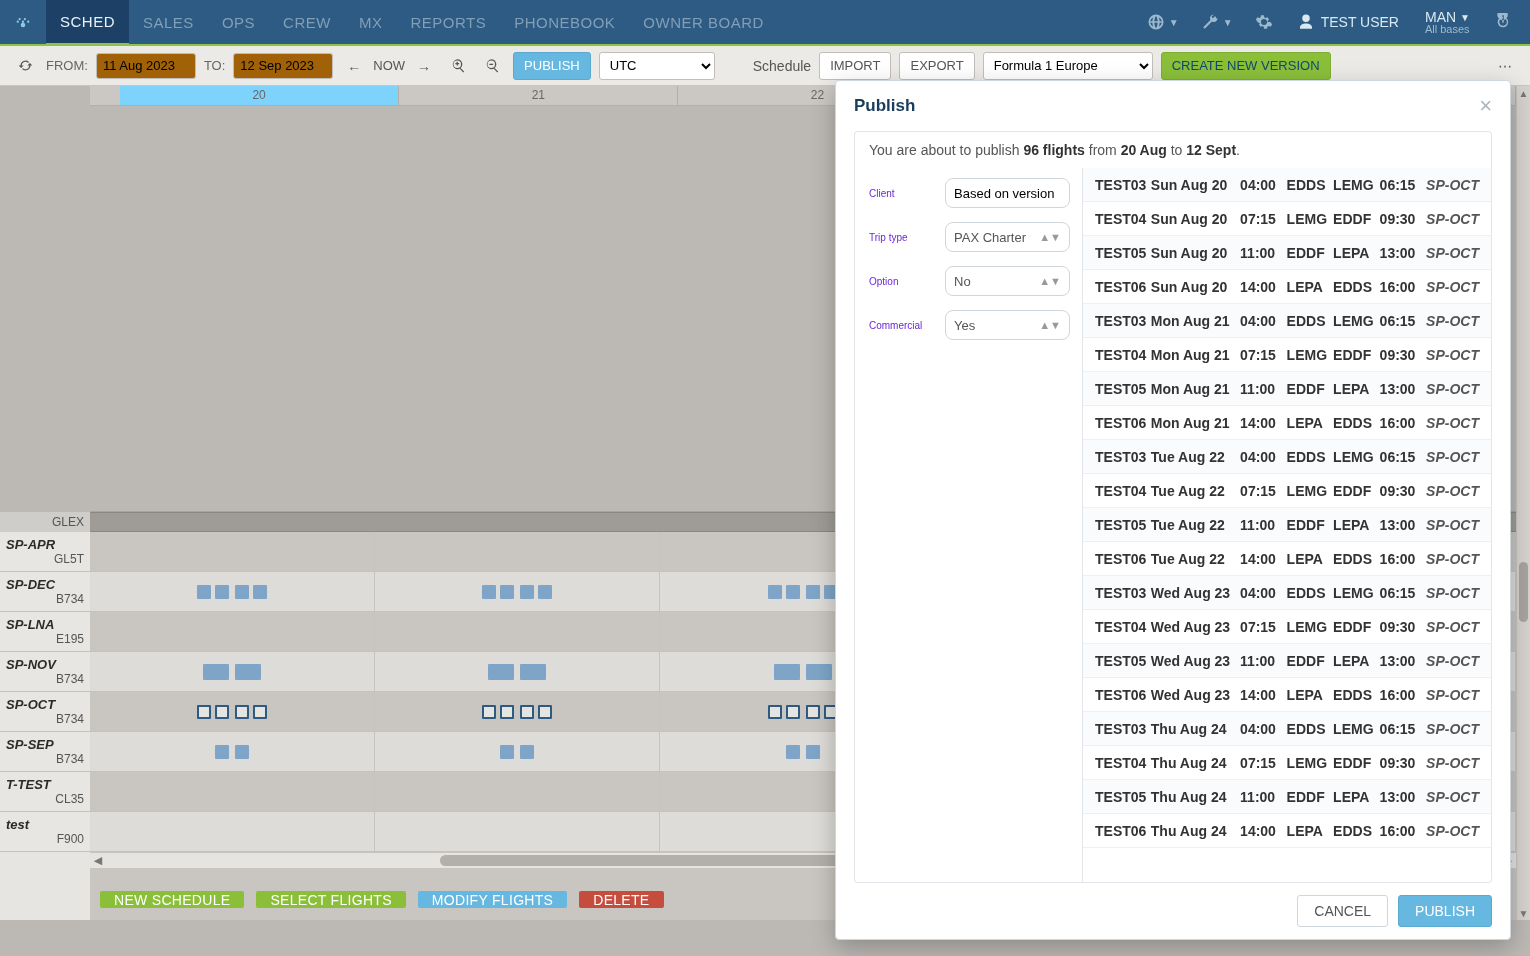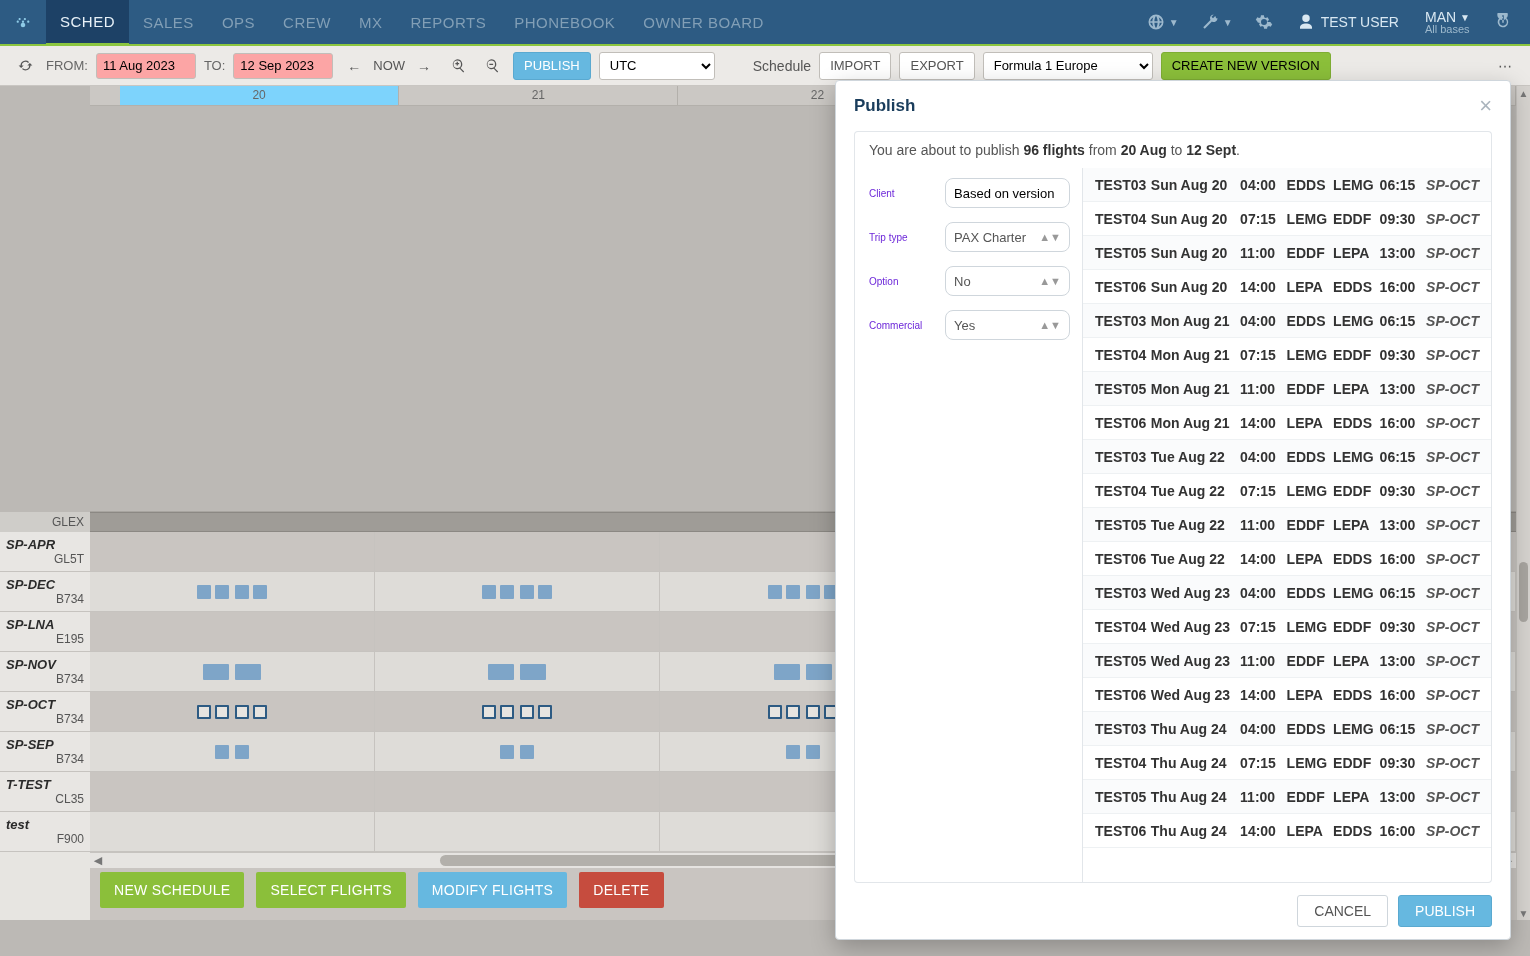--- a/index.html
+++ b/index.html
@@ -10,25 +10,25 @@
   .nav .tabs .tab { padding: 0 14px; display: flex; align-items: center; font-size: 15px; letter-spacing: .5px; cursor: pointer; color: #829fb6; text-align: right;}
   .nav .tabs .tab.active { background: #1d4166; color: #e8f1f8; border-bottom: 3px solid #8cc63f; margin-bottom: -2px;}
   .nav .spacer { flex: 1; }
   .nav .right { display: flex; align-items: center; gap: 6px; padding-right: 10px; color: #cfe1ef;}
   .nav .icon-btn { padding: 6px 8px; cursor: pointer; display:flex; align-items:center; gap:4px; font-size:15px; color:#9db9cd;}
   .nav .user { display:flex; align-items:center; gap:6px; padding: 0 10px; color:#d9e8f2;}
   .nav .man { display:flex; flex-direction:column; align-items:flex-start; padding: 0 10px; color:#d9e8f2;}
   .nav .man .sub { font-size: 11px; color:#9db9cd; margin-top:-2px;}
   .toolbar { background: #eceae7; height: 40px; display:flex; align-items:center; padding: 0 12px; gap: 8px; border-bottom:1px solid #c9c6c2; font-size:14px; color:#555;}
   .toolbar .lbl { font-size:13px; color:#666;}
-  .toolbar input[type=text] { height:26px; width:100px; border:1px solid #c1beb9; border-radius:3px; padding:0 6px; font-size:13px; background:#fca5a5;}
+  .toolbar input[type=text] { height:26px; width:100px; border:1px solid #c1beb9; border-radius:3px; padding:0 6px; font-size:13px; background:#a16207;}
   .toolbar .icon-sm { width:26px; height:26px; display:flex; align-items:center; justify-content:center; cursor:pointer; color:#555; border-radius:3px;}
   .toolbar .btn { height:28px; padding:0 10px; border:1px solid #c1beb9; border-radius:3px; background:#fff; cursor:pointer; font-size:13px; color:#555; display:flex; align-items:center;}
   .toolbar .btn.publish { background:#66b8e0; color:#fff; border-color:#5aa9d0;}
-  .toolbar .btn.green { background:#8bbf3a; color:#000000; border-color:#7ead33;}
+  .toolbar .btn.green { background:#8bbf3a; color:#0c4a6e; border-color:#7ead33;}
   .toolbar select { height:28px; border:1px solid #c1beb9; border-radius:3px; background:#fff; padding:0 6px; font-size:13px;}
   .toolbar .gap { flex:1;}
   .toolbar .now-group { display:flex; align-items:center; gap:2px;}
   .content { position:relative; height:834px; display:flex;}
   .left-col { width:90px; background:#e7e5e1; display:flex; flex-direction:column;}
   .left-col .blank-top { height:426px; background:#bcb9b5;}
   .left-col .row-hdr { height:40px; border-bottom:1px solid #c6c3bf; padding:2px 6px; display:flex; flex-direction:column; justify-content:center; background:#e8e6e3;}
   .left-col .row-hdr .reg { font-style:italic; font-weight:700; font-size:13px; color:#2b2b2b;}
   .left-col .row-hdr .type { font-size:12px; color:#555; align-self:flex-end;}
   .left-col .row-glx { height:20px; display:flex; align-items:center; justify-content:flex-end; padding-right:6px; font-size:12px; color:#555; background:#cfcdc9;}
@@ -42,21 +42,21 @@
   .sched-rows .row .cell { flex:1; border-right:1px solid #c6c3bf; display:flex; align-items:center; justify-content:center; gap:6px; padding:0 4px;}
   .sched-rows .row.alt { background:#dedcd8;}
   .block { width:14px; height:14px; background:#7ea5c8; border-radius:1px;}
   .block.outline { background:#e6e4e0; border:2px solid #2d5b83; width:14px; height:14px;}
   .block.wide { width:26px; height:16px;}
   .pair { display:flex; gap:4px;}
   .h-scroll { height:16px; background:#e6e4e1; border-top:1px solid #c6c3bf; position:relative;}
   .h-scroll .thumb { position:absolute; left:350px; width:440px; top:2px; bottom:2px; background:#b3b0ab; border-radius:6px;}
   .h-scroll .arrow { position:absolute; top:0; bottom:0; width:16px; display:flex; align-items:center; justify-content:center; color:#777; font-size:11px;}
   .footer-btns { position:absolute; left:100px; bottom:12px; display:flex; gap:12px;}
-  .footer-btns .fb { height:36px; padding:0 14px; border-radius:2px; border:none; color:#fff; font-size:14px; cursor:pointer; letter-spacing:.3px;}
+  .footer-btns .fb { height:17px; padding:0 14px; border-radius:2px; border:none; color:#fff; font-size:14px; cursor:pointer; letter-spacing:.3px;}
   .fb.green { background:#8bbf3a;}
   .fb.blue { background:#66b8e0;}
   .fb.red { background:#c64c3e;}
   .vscroll-strip { width:14px; background:#d6d3cf; border-left:1px solid #c6c3bf; position:relative;}
   .vscroll-strip .thumb { position:absolute; left:2px; right:2px; top:476px; height:60px; background:#a8a5a0; border-radius:6px;}
   .vscroll-strip .arrow { position:absolute; left:0; right:0; height:14px; display:flex; align-items:center; justify-content:center; color:#777; font-size:10px;}
 
   
   .modal { position:absolute; top:80px; left:835px; width:676px; height:860px; background:#fff; border:1px solid #cfd6dc; border-radius:4px; box-shadow:0 8px 24px rgba(0,0,0,.25); display:flex; flex-direction:column; z-index: 50;}
   .modal-hdr { padding:12px 18px; font-weight:700; color:#1a3d5c; font-size:17px; display:flex; justify-content:space-between; align-items:center;}

